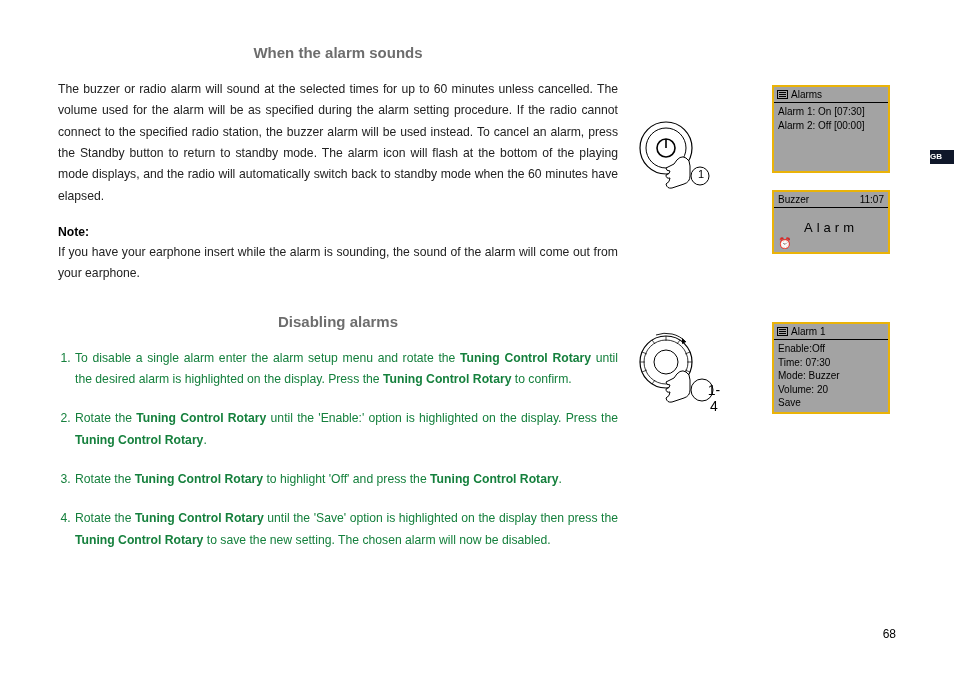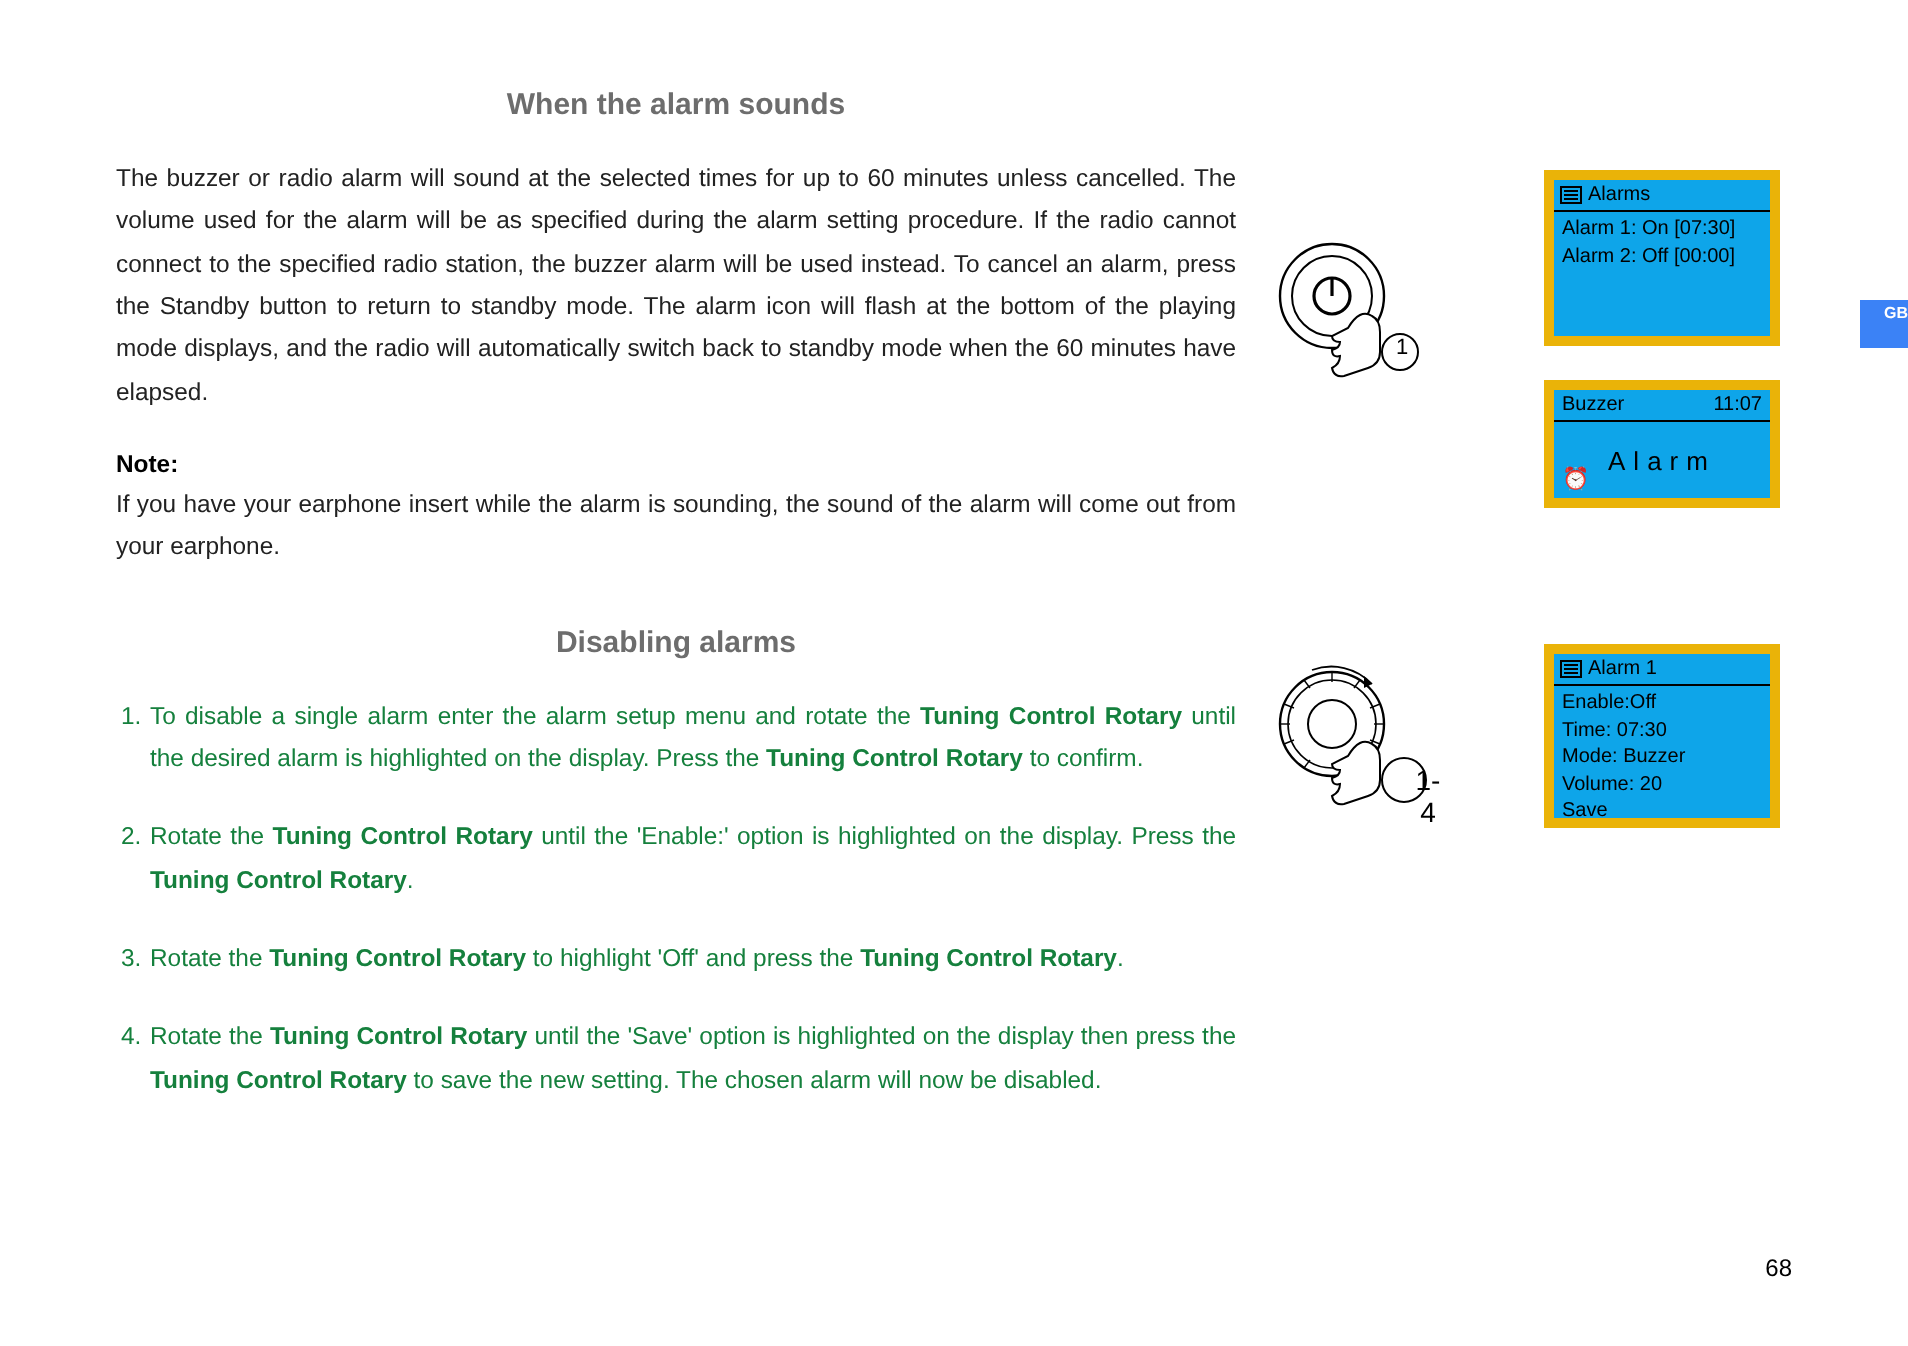--- a/index.html
+++ b/index.html
@@ -56,22 +56,22 @@
   }
   b { font-weight: bold; }
 
   
   .illus {
     position: absolute;
   }
 
   .panel {
     position: absolute;
-    border: 5px solid #eab308;
-    background: #0ea5e9;
+    border: 2px solid #eab308;
+    background: #a3a3a3;
     font-size: 10px;
     box-sizing: border-box;
   }
   .panel-header {
     border-bottom: 1px solid #000;
     padding: 2px 3px 2px 3px;
     display: flex;
     align-items: center;
     gap: 3px;
     font-size: 10px;
@@ -81,26 +81,26 @@
     font-size: 10px;
     line-height: 1.35;
   }
   .row-bold { font-weight: normal; }
 
   .gb-tab {
     position: absolute;
     right: 0;
     top: 150px;
     width: 24px;
-    height: 24px;
-    background: #3b82f6;
+    height: 14px;
+    background: #0f172a;
     color: #fff;
     font-size: 8px;
     font-weight: bold;
-    text-align: right;
+    text-align: left;
     line-height: 14px;
   }
 
   .pgnum {
     position: absolute;
     right: 58px;
     bottom: 32px;
     font-size: 12px;
   }
 

